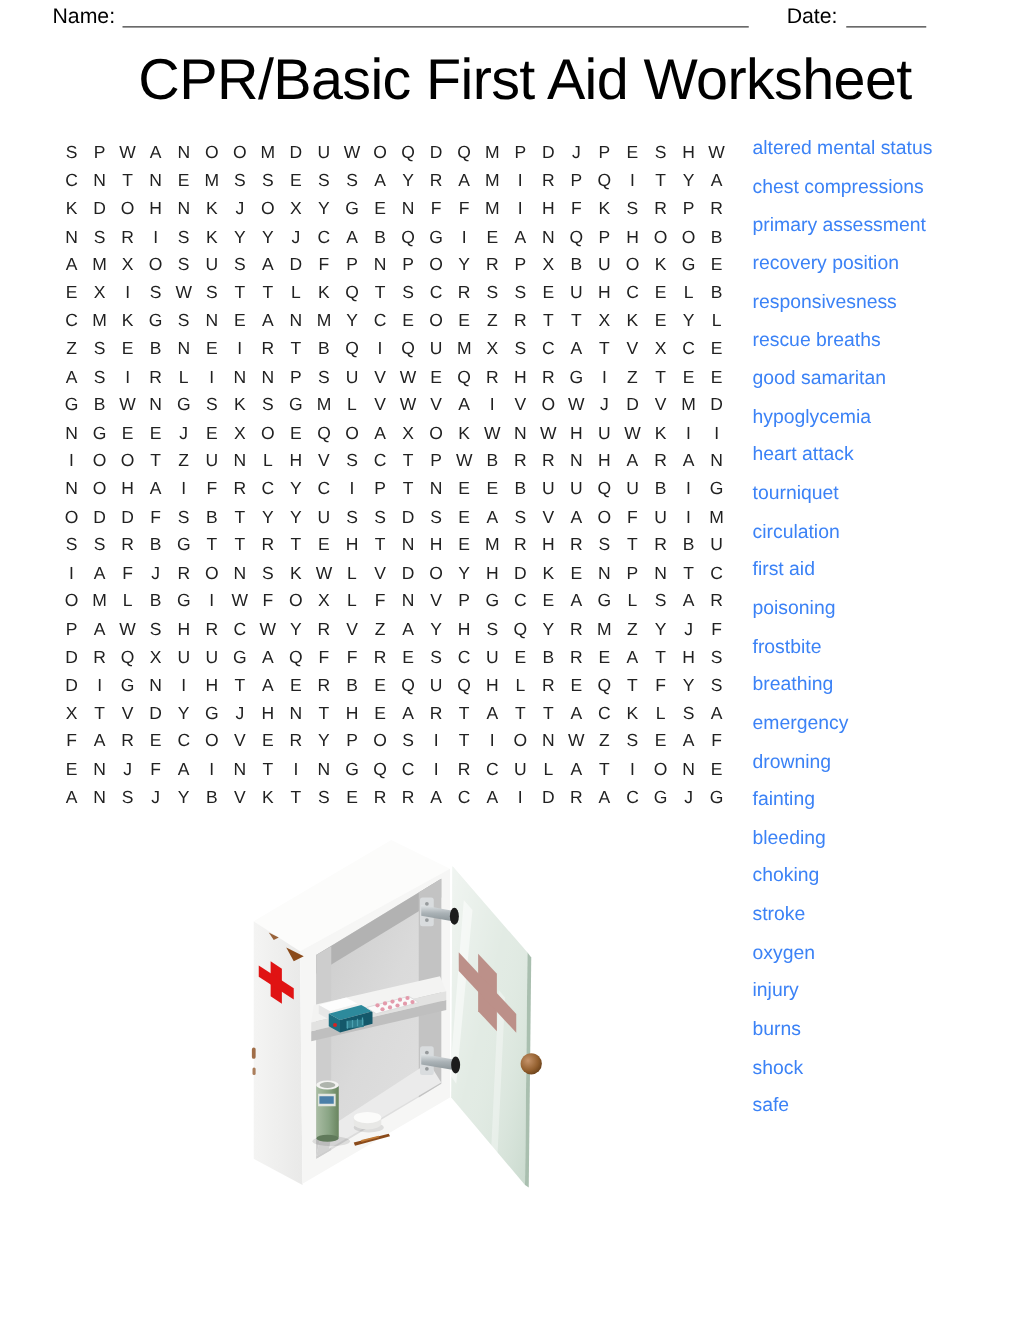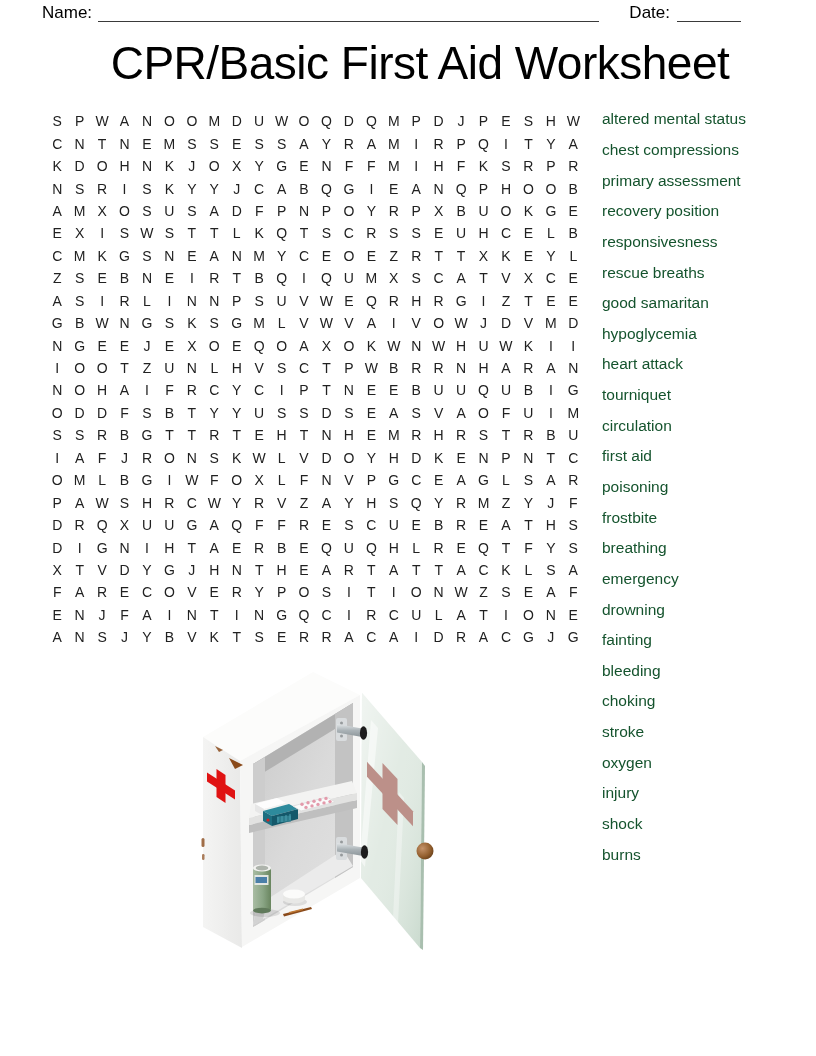--- a/index.html
+++ b/index.html
@@ -25,21 +25,21 @@
         display:grid;grid-template-columns:repeat(24,22.45px);
         grid-auto-rows:22.45px;}
   .grid .cell{display:flex;align-items:center;justify-content:center;
         font-size:14px;font-weight:400;color:#212121;
         font-family:"Liberation Sans", sans-serif;}
 
   
   .words{position:absolute;left:602px;top:104px;margin:0;padding:0;
          list-style:none;}
   .words li{height:30.65px;display:flex;align-items:center;
-         font-size:15.5px;color:#14532d;}
+         font-size:15.5px;color:#3b82f6;}
 
   
   .cabinet{position:absolute;left:185px;top:662px;}
 </style>
 </head>
 <body>
 
 <div class="page">
 
   <div class="topline">
@@ -647,22 +647,23 @@
       <li>frostbite</li>
       <li>breathing</li>
       <li>emergency</li>
       <li>drowning</li>
       <li>fainting</li>
       <li>bleeding</li>
       <li>choking</li>
       <li>stroke</li>
       <li>oxygen</li>
       <li>injury</li>
+      <li>burns</li>
       <li>shock</li>
-      <li>burns</li>
+      <li>safe</li>
     </ul>
 
   <svg class="cabinet" width="260" height="300" viewBox="0 0 260 300">
     <defs>
       <linearGradient id="gLeft" x1="0" y1="0" x2="1" y2="0">
         <stop offset="0" stop-color="#f4f4f3"></stop>
           <stop offset="1" stop-color="#e9e9e8"></stop>
       </linearGradient>
       <linearGradient id="gBack" x1="0" y1="0" x2="1" y2="1">
         <stop offset="0" stop-color="#c9c9c9"></stop>

